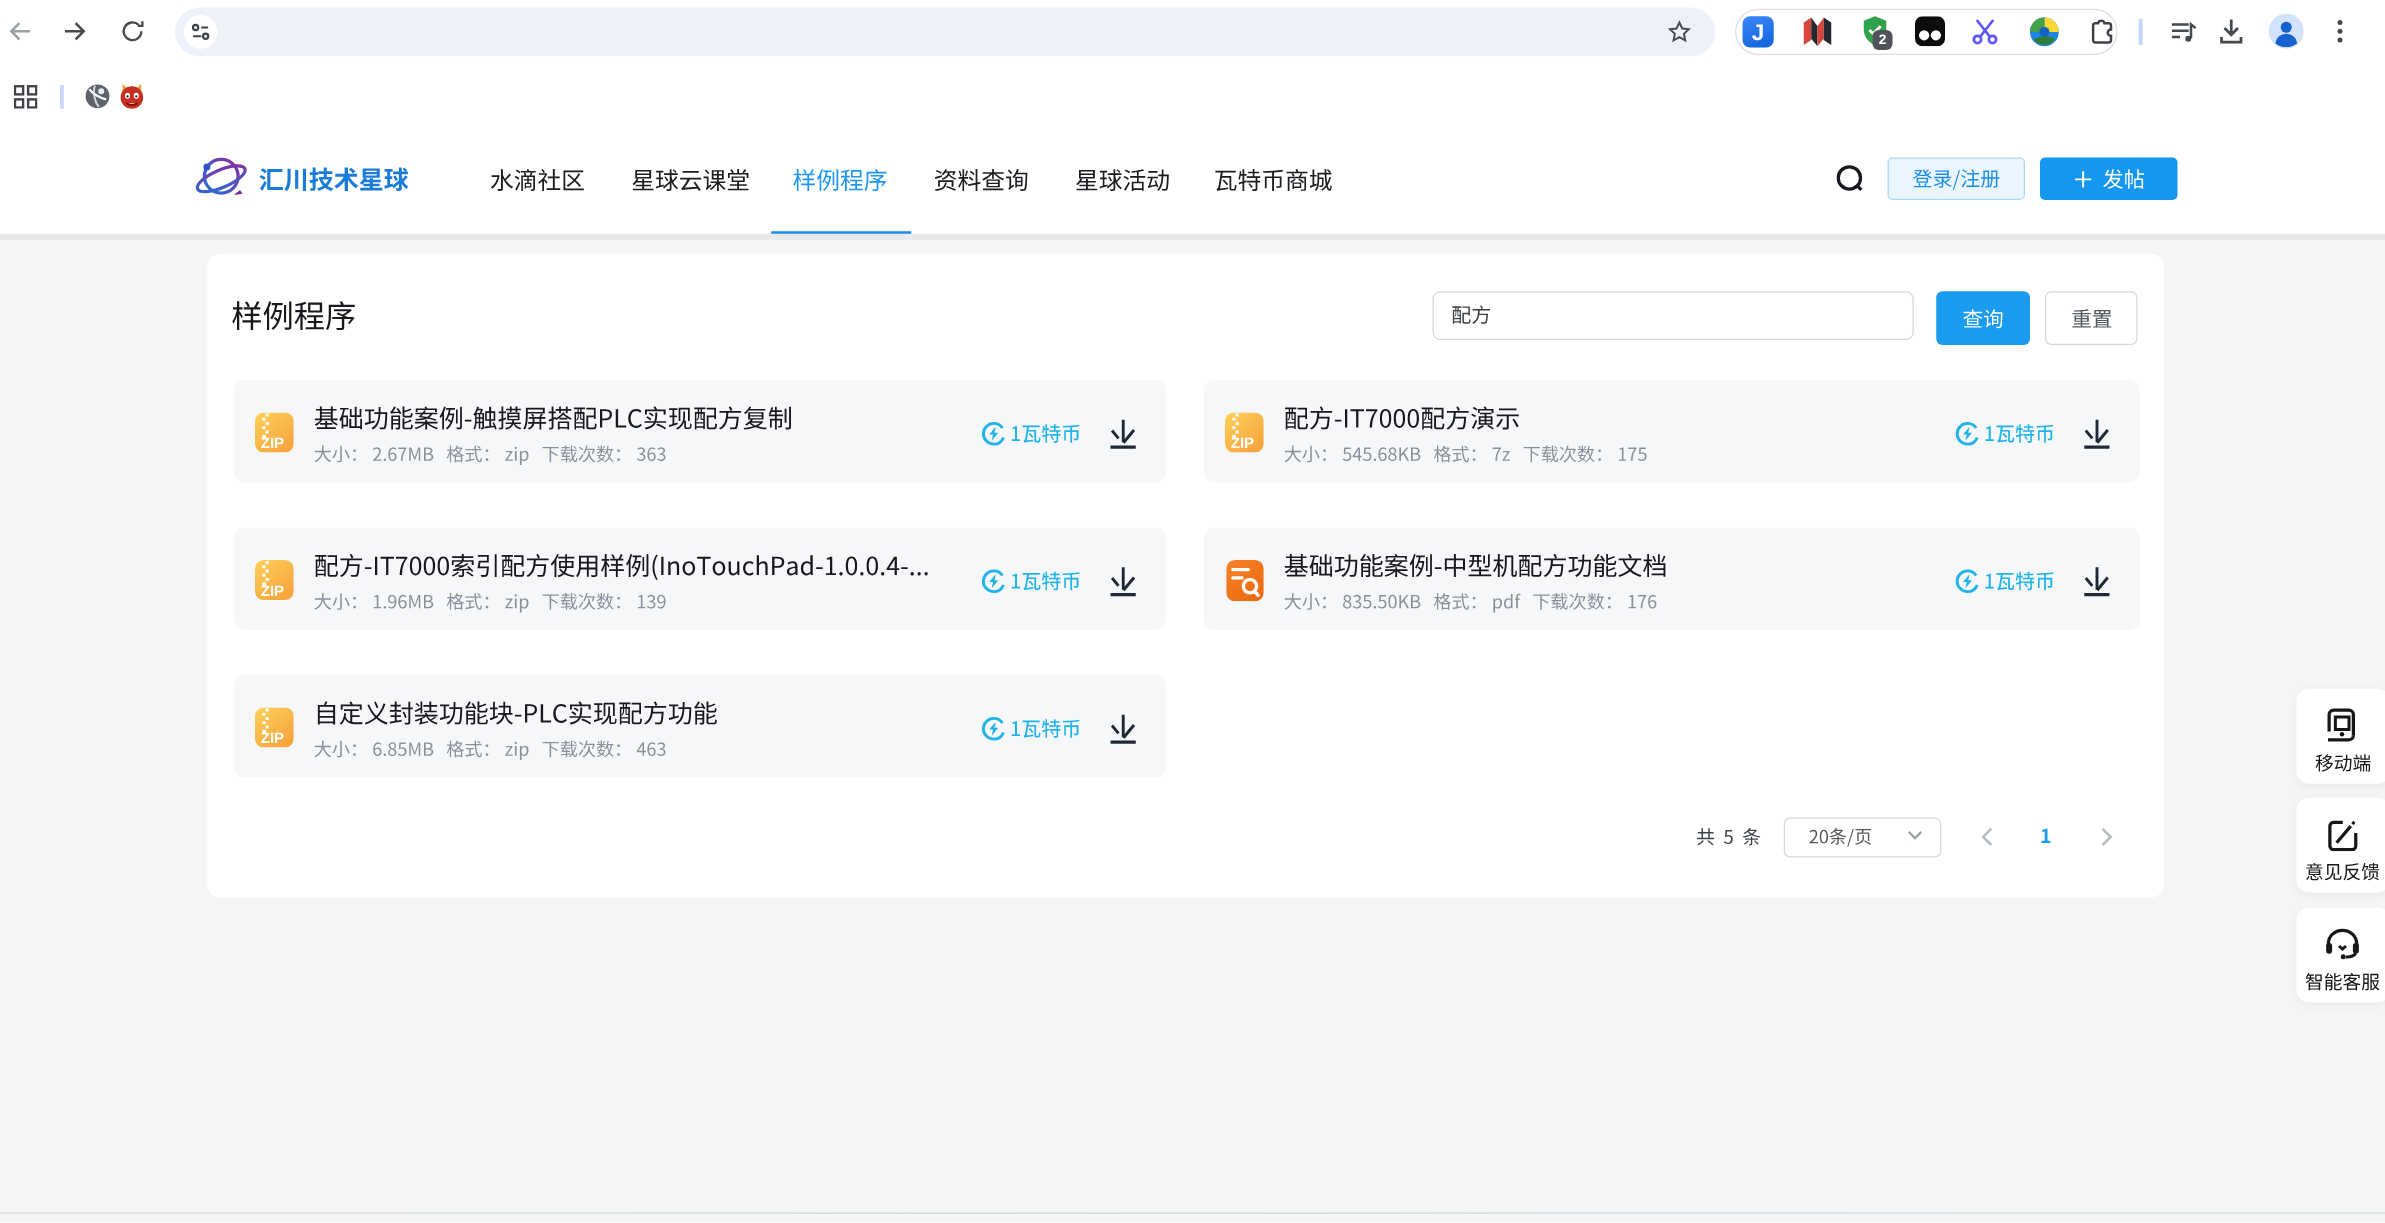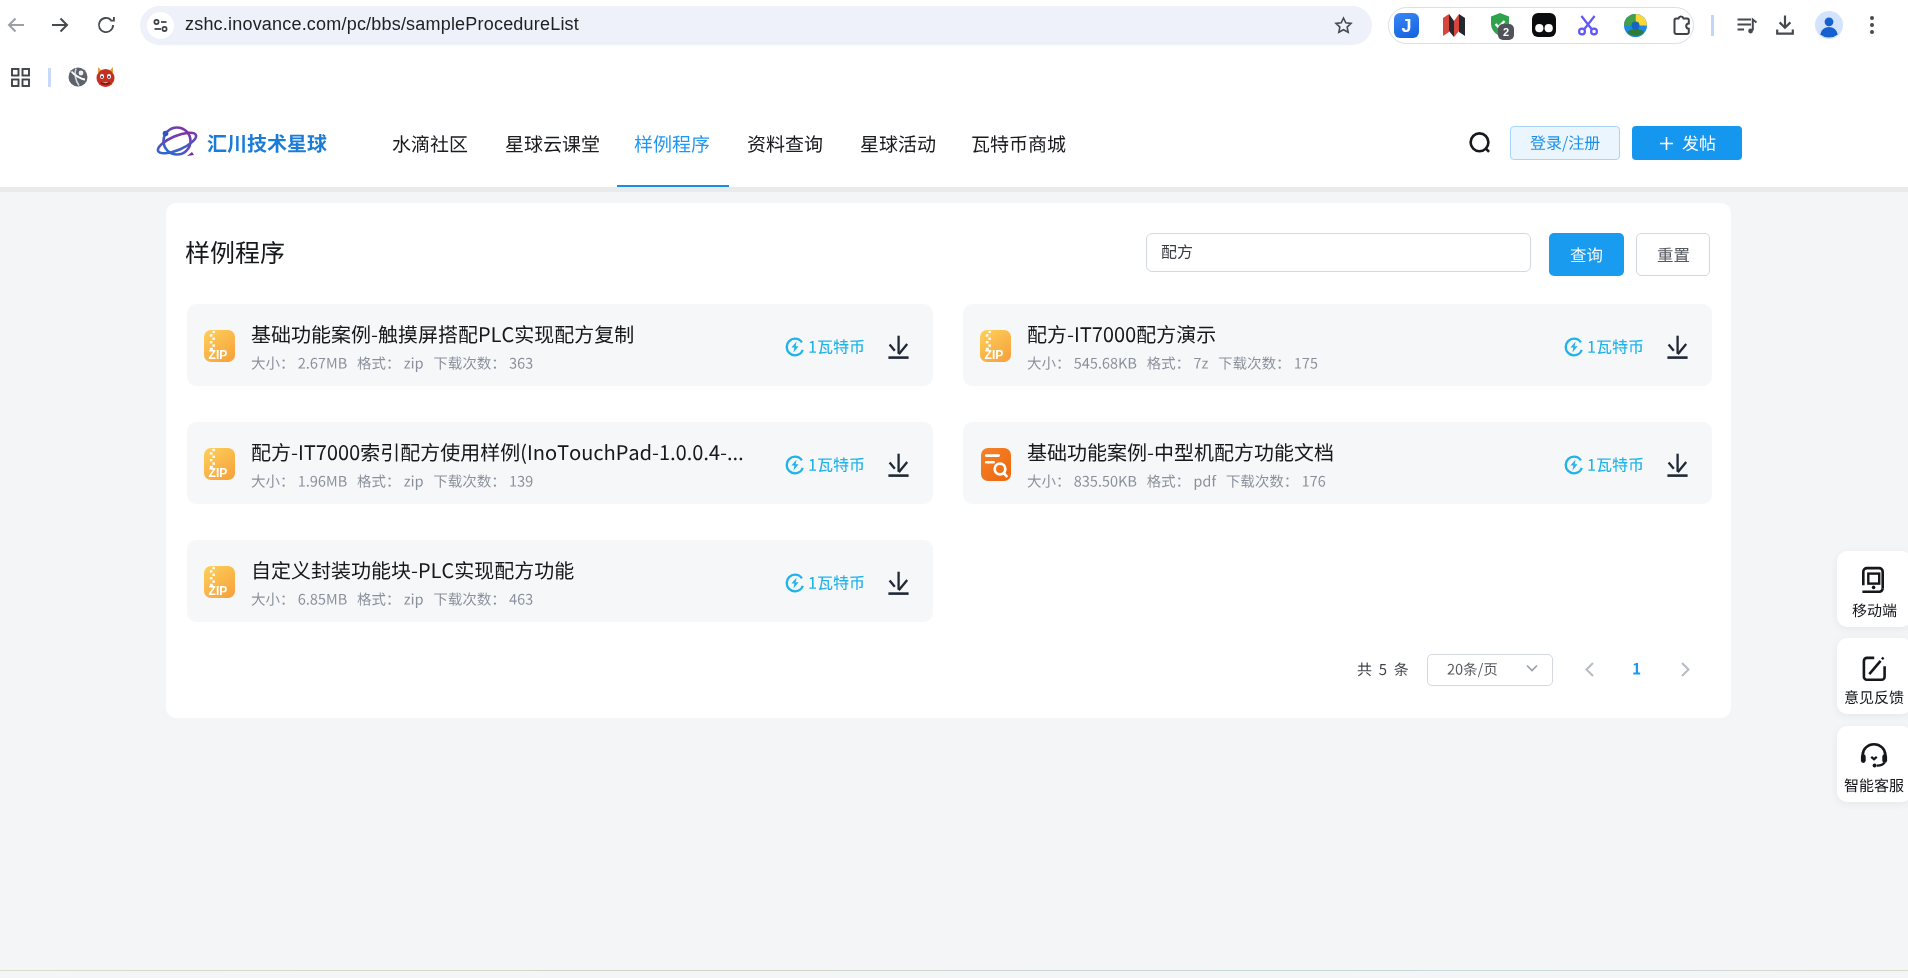--- a/index.html
+++ b/index.html
@@ -17,21 +17,20 @@
       <path d="M21.5 2.5V6.8H17.2" fill="none"></path>
     </svg>
     <div class="abs" style="left:140px;top:6px;width:1232px;height:39px;background:#eef1f9;border-radius:20px"></div>
     <div class="abs" style="left:147px;top:12px;width:27px;height:27px;background:#fff;border-radius:50%"></div>
     <svg class="abs" style="left:152px;top:17px" width="17" height="17" viewBox="0 0 17 17" fill="none" stroke="#3c4043" stroke-width="1.7">
       <circle cx="4.5" cy="5" r="2.1"></circle>
       <path d="M9 5h5.5"></path>
       <circle cx="12.5" cy="12" r="2.1"></circle>
       <path d="M2.5 12H9"></path>
     </svg>
-    <div class="abs" style="left:185px;top:14px;font-size:18px;color:#202124;letter-spacing:0.2px">zshc.inovance.com/pc/bbs/sampleProcedureList</div>
     <svg class="abs" style="left:1334px;top:16px" width="19" height="19" viewBox="0 0 24 24" fill="none" stroke="#474a4f" stroke-width="2">
       <path d="M12 2.5l2.9 6.1 6.6.8-4.9 4.6 1.3 6.6-5.9-3.3-5.9 3.3 1.3-6.6L2.5 9.4l6.6-.8z"></path>
     </svg>
     <div class="abs" style="left:1388px;top:7px;width:306px;height:37px;background:#fff;border:1px solid #dcdee3;border-radius:19px"></div>
     <div class="abs" style="left:1394px;top:13px;width:25px;height:25px;background:linear-gradient(160deg,#3b86f7,#1162dd);border-radius:6px"></div>
 <div class="abs" style="left:1394px;top:14px;width:25px;height:24px;color:#fff;font-size:18px;font-weight:bold;text-align:center;line-height:24px">J</div>
     <svg class="abs" style="left:1442px;top:13px" width="24" height="25" viewBox="0 0 24 25">
       <path fill="#d8453c" d="M1 5l6-4v18l-6 4z"></path>
       <path fill="#23272e" d="M7 1l5 7v16l-5-6z"></path>
       <path fill="#d8453c" d="M12 8l5-7v17l-5 6z"></path>

